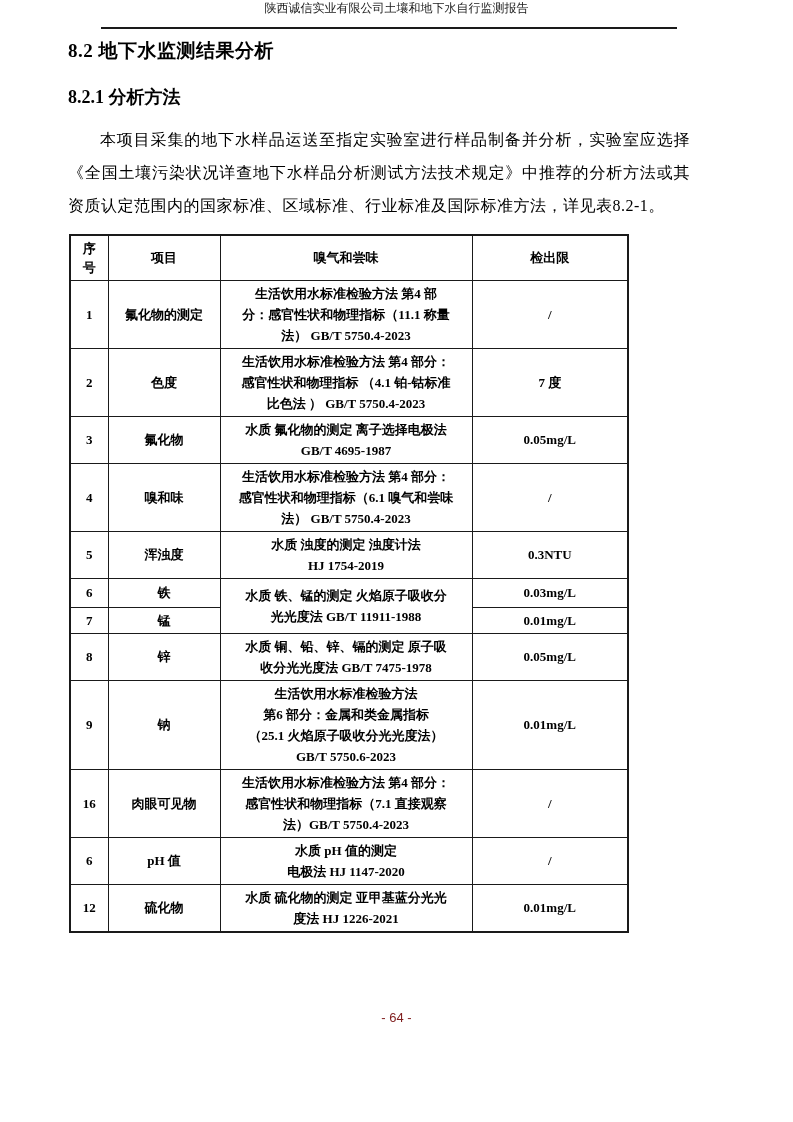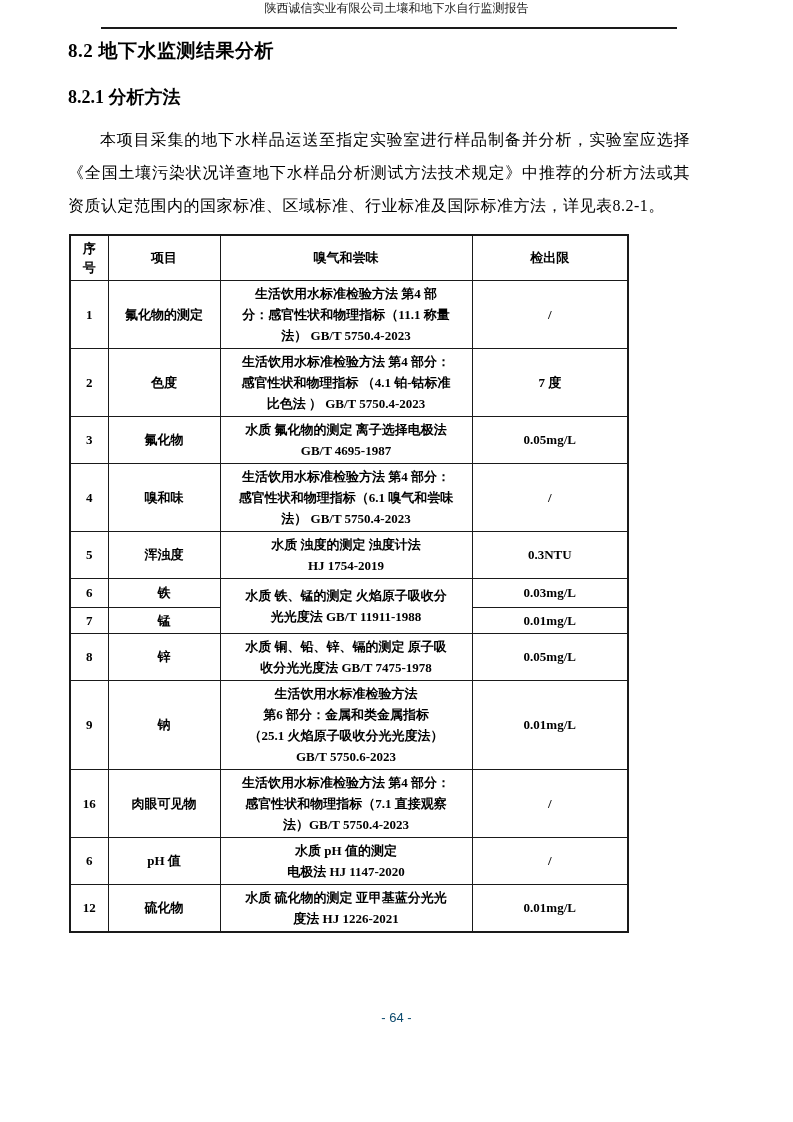--- a/index.html
+++ b/index.html
@@ -90,21 +90,21 @@
   tbody tr.r11    { height: 32px; }
   tbody tr.r12    { height: 44px; }
   .doc-footer {
     position: absolute;
     left: 0;
     top: 1010px;
     width: 100%;
     text-align: center;
     font-size: 13px;
     font-family: "Liberation Sans", "DejaVu Sans", sans-serif;
-    color: #0c4a6e;
+    color: #7f1d1d;
   }
 </style>
 </head>
 <body>
 
 <div class="doc-header">陕西诚信实业有限公司土壤和地下水自行监测报告</div>
 <div class="header-rule"></div>
 
 <div class="content">
   <h1 class="sec">8.2 地下水监测结果分析</h1>

